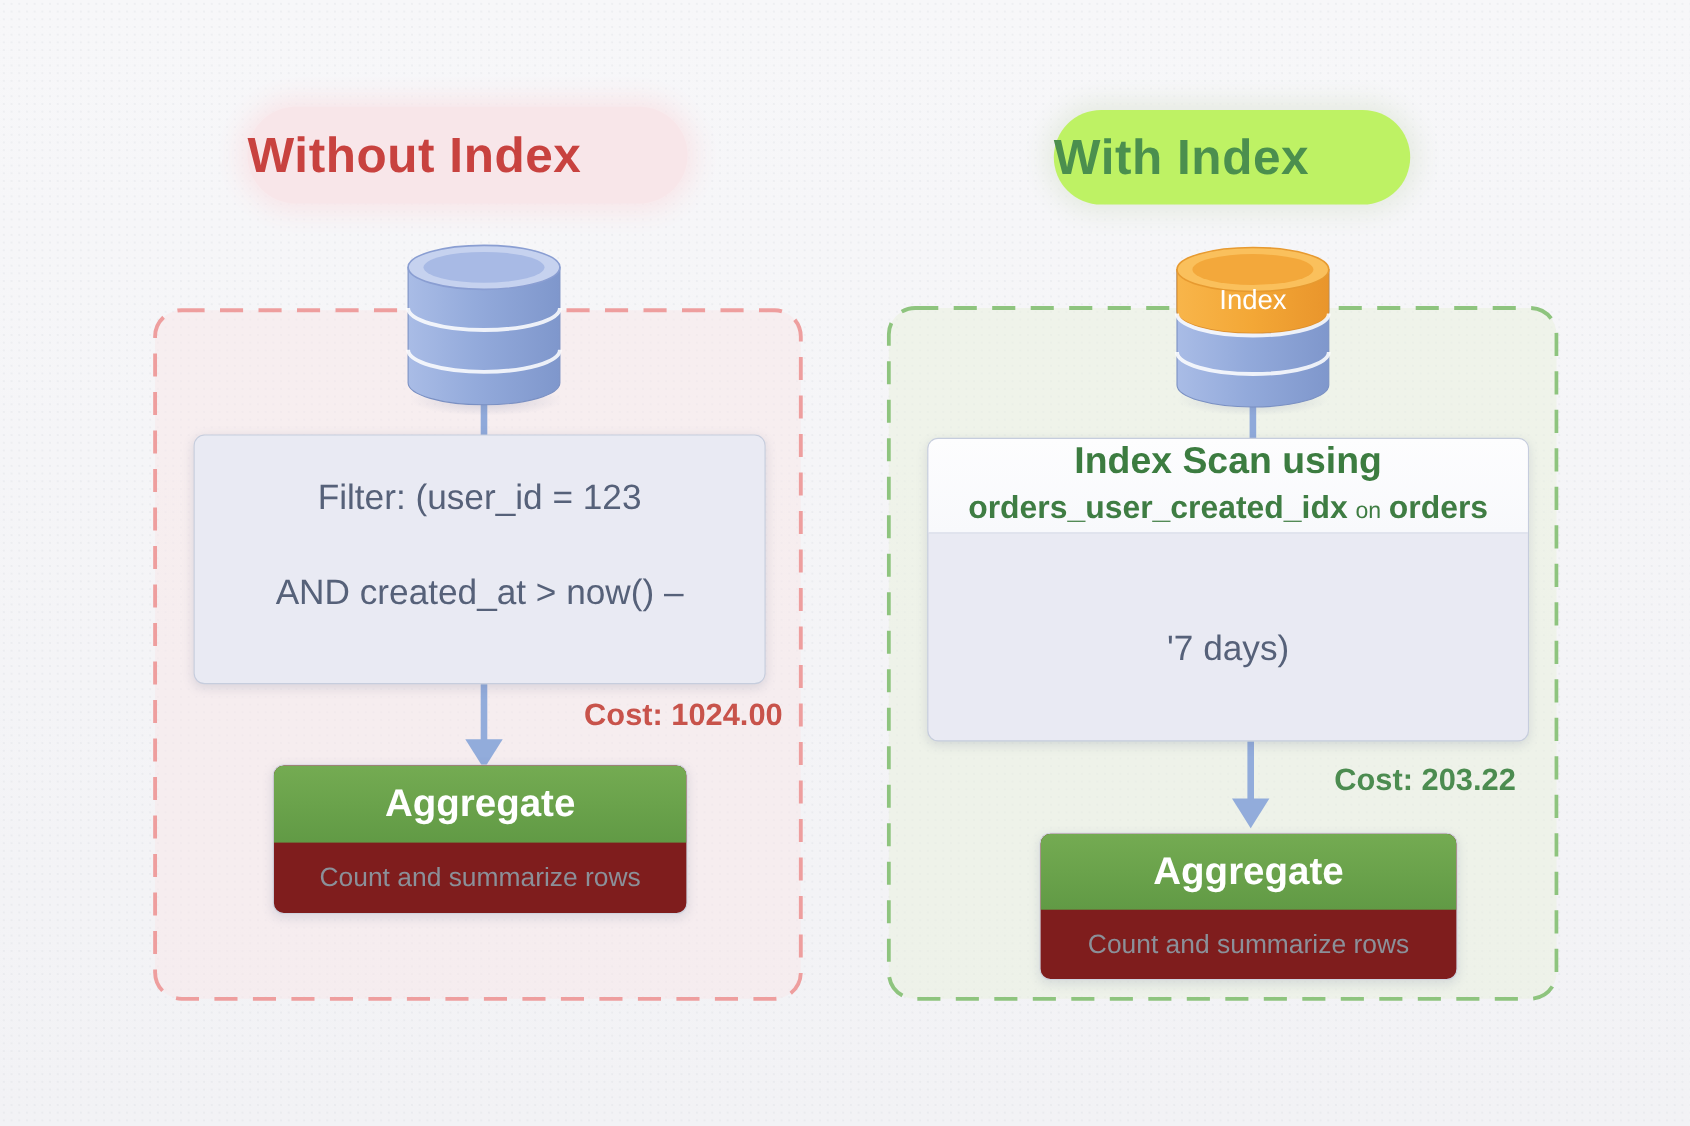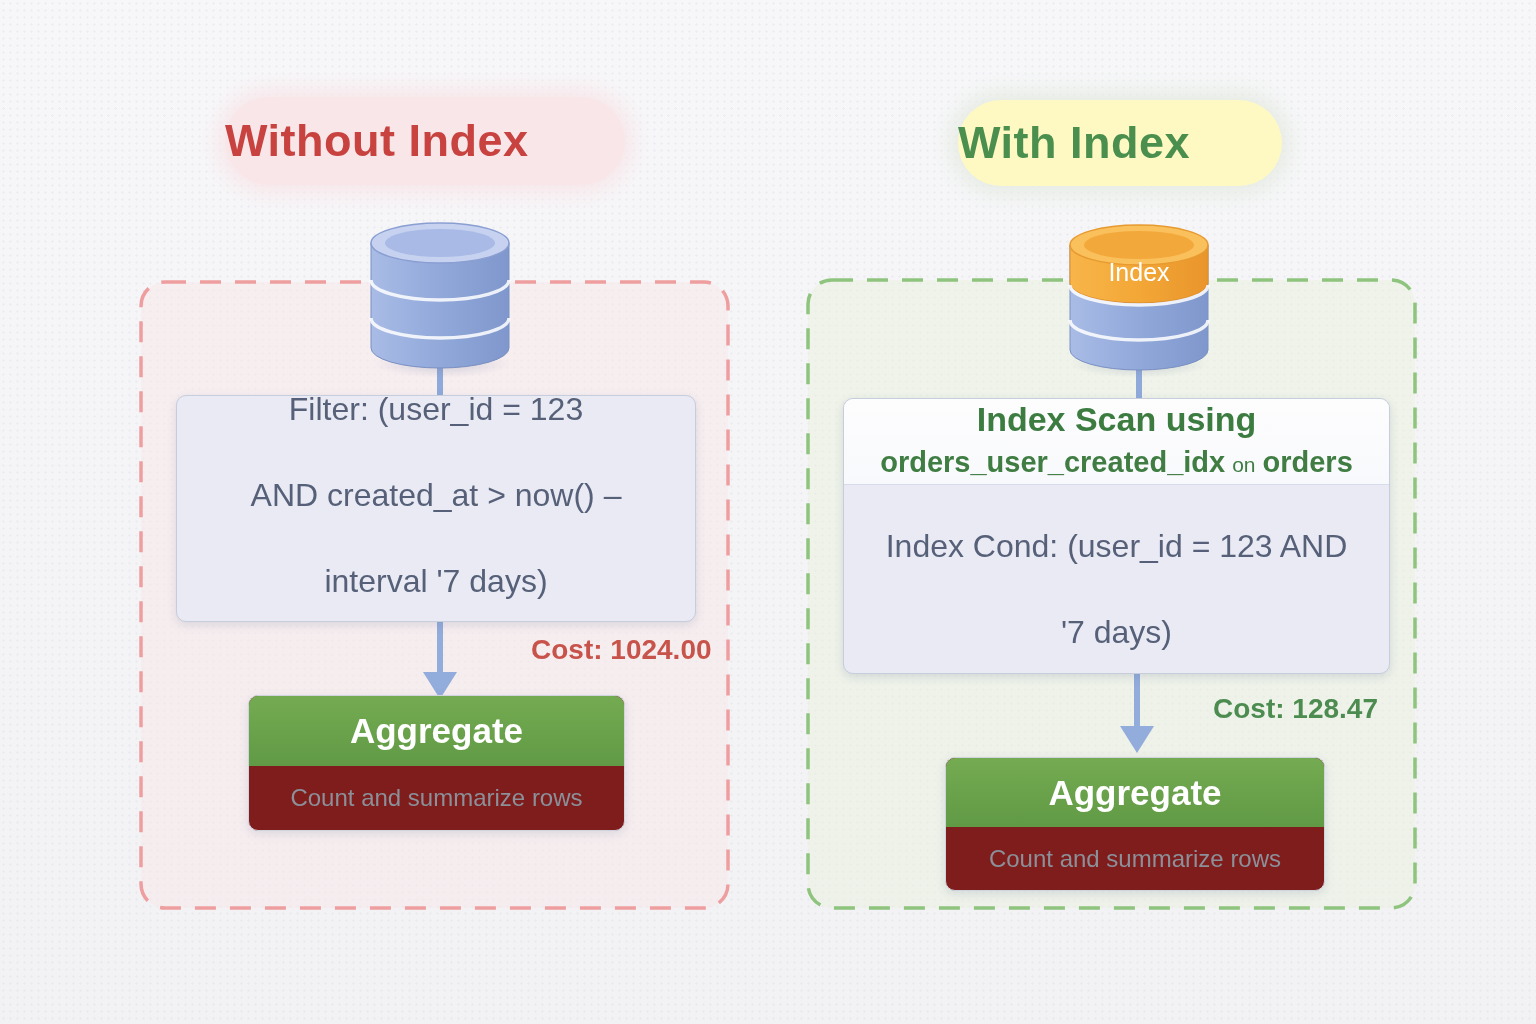--- a/index.html
+++ b/index.html
@@ -15,21 +15,21 @@
   }
   .abs { position:absolute; }
 
   
   .pill {
     display:flex; align-items:center; 
     border-radius:46px;
     font-weight:bold; font-size:45px; letter-spacing:0.5px;
   }
   .pill-red  { background:#f8e6e9; box-shadow:0 0 22px 8px #f8e6e9; color:#c8423f; }
-  .pill-green{ background:#fef9c3; box-shadow:0 0 22px 8px #e6ebe2; color:#4b8f4e; }
+  .pill-green{ background:#bef264; box-shadow:0 0 22px 8px #e6ebe2; color:#4b8f4e; }
 
   
   .panel-svg { position:absolute; z-index:0; }
 
   
   .cyl { z-index:3; }
   .cyl-shadow {
     z-index:2; border-radius:50%;
     background:radial-gradient(ellipse at center, rgba(110,120,155,0.28) 0%, rgba(110,120,155,0.0) 70%);
   }
@@ -117,21 +117,20 @@
   <path d="M6,62 A69,20 0 0,0 144,62" fill="none" stroke="rgba(255,255,255,0.85)" stroke-width="3.5"></path>
   <path d="M6,100 A69,20 0 0,0 144,100" fill="none" stroke="rgba(255,255,255,0.85)" stroke-width="3.5"></path>
   <ellipse cx="75" cy="25" rx="69" ry="20" fill="#c6d2ef" stroke="#8a9ed2" stroke-width="1.5"></ellipse>
   <ellipse cx="75" cy="25" rx="55" ry="14" fill="#a8bae5"></ellipse>
 </svg>
 
 <div class="abs node" style="left:176px; top:395px; width:520px; height:227px;">
   <div class="node-body" style="height:160px;">
     <span>Filter: (user_id = 123</span>
     <span>AND created_at &gt; now() –</span>
-    <span>interval '7 days)</span>
   </div>
 </div>
 
 <div class="abs cost cost-red" style="left:531px; top:634px;">Cost: 1024.00</div>
 
 <div class="abs arrow-line" style="left:437px; top:622px; height:54px;"></div>
 <div class="abs arrow-head" style="left:423px; top:672px;"></div>
 
 <div class="abs agg" style="left:248px; top:695px; width:377px; height:136px;">
   <div class="agg-head" style="height:70px;">Aggregate</div>
@@ -172,26 +171,25 @@
 </svg>
 
 <div class="abs node" style="left:843px; top:398px; width:547px; height:276px;">
   <div class="node-head" style="height:86px;">
     <span class="t-green">Index Scan using</span>
     <span class="idx-line2">
       <span>orders_user_created_idx</span><span class="on-word">on</span><span>orders</span>
     </span>
   </div>
   <div class="node-body" style="height:169px;">
-    <span>Index Cond: (user_id = 123 AND</span>
     <span>'7 days)</span>
   </div>
 </div>
 
-<div class="abs cost cost-green" style="left:1213px; top:693px;">Cost: 128.47</div>
+<div class="abs cost cost-green" style="left:1213px; top:693px;">Cost: 203.22</div>
 
 <div class="abs arrow-line" style="left:1134px; top:674px; height:56px;"></div>
 <div class="abs arrow-head" style="left:1120px; top:726px;"></div>
 
 <div class="abs agg" style="left:945px; top:757px; width:380px; height:134px;">
   <div class="agg-head" style="height:69px;">Aggregate</div>
   <div class="agg-body" style="height:63px;">Count and summarize rows</div>
 </div>
 
 </body></html>

